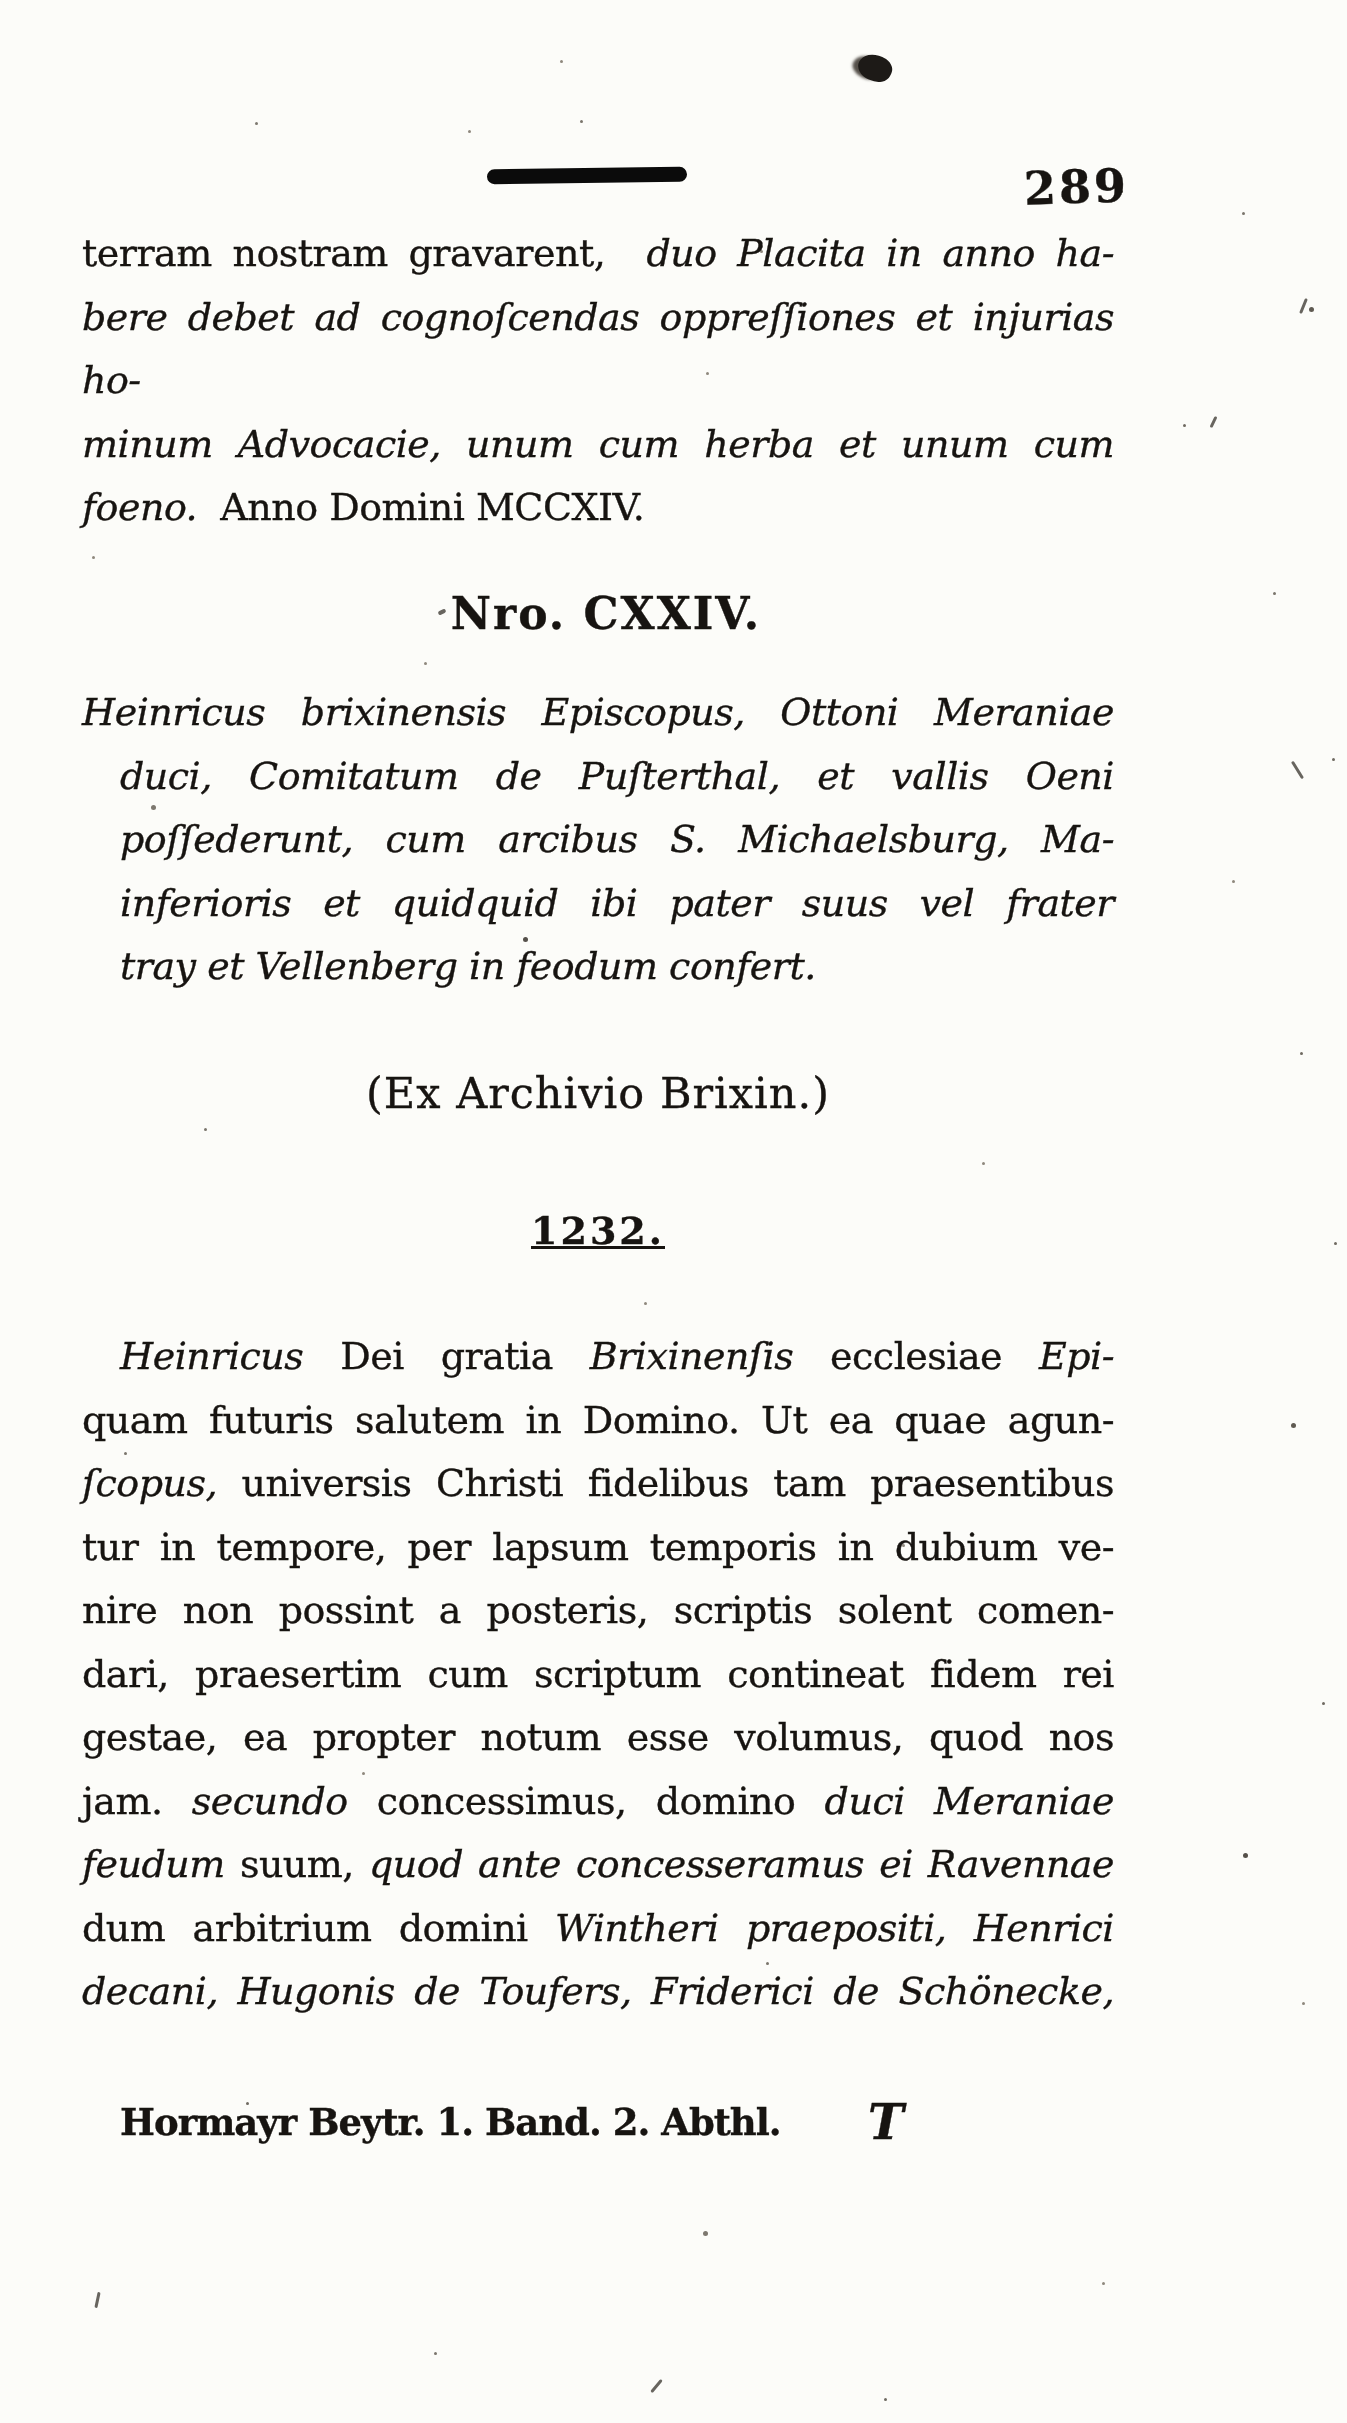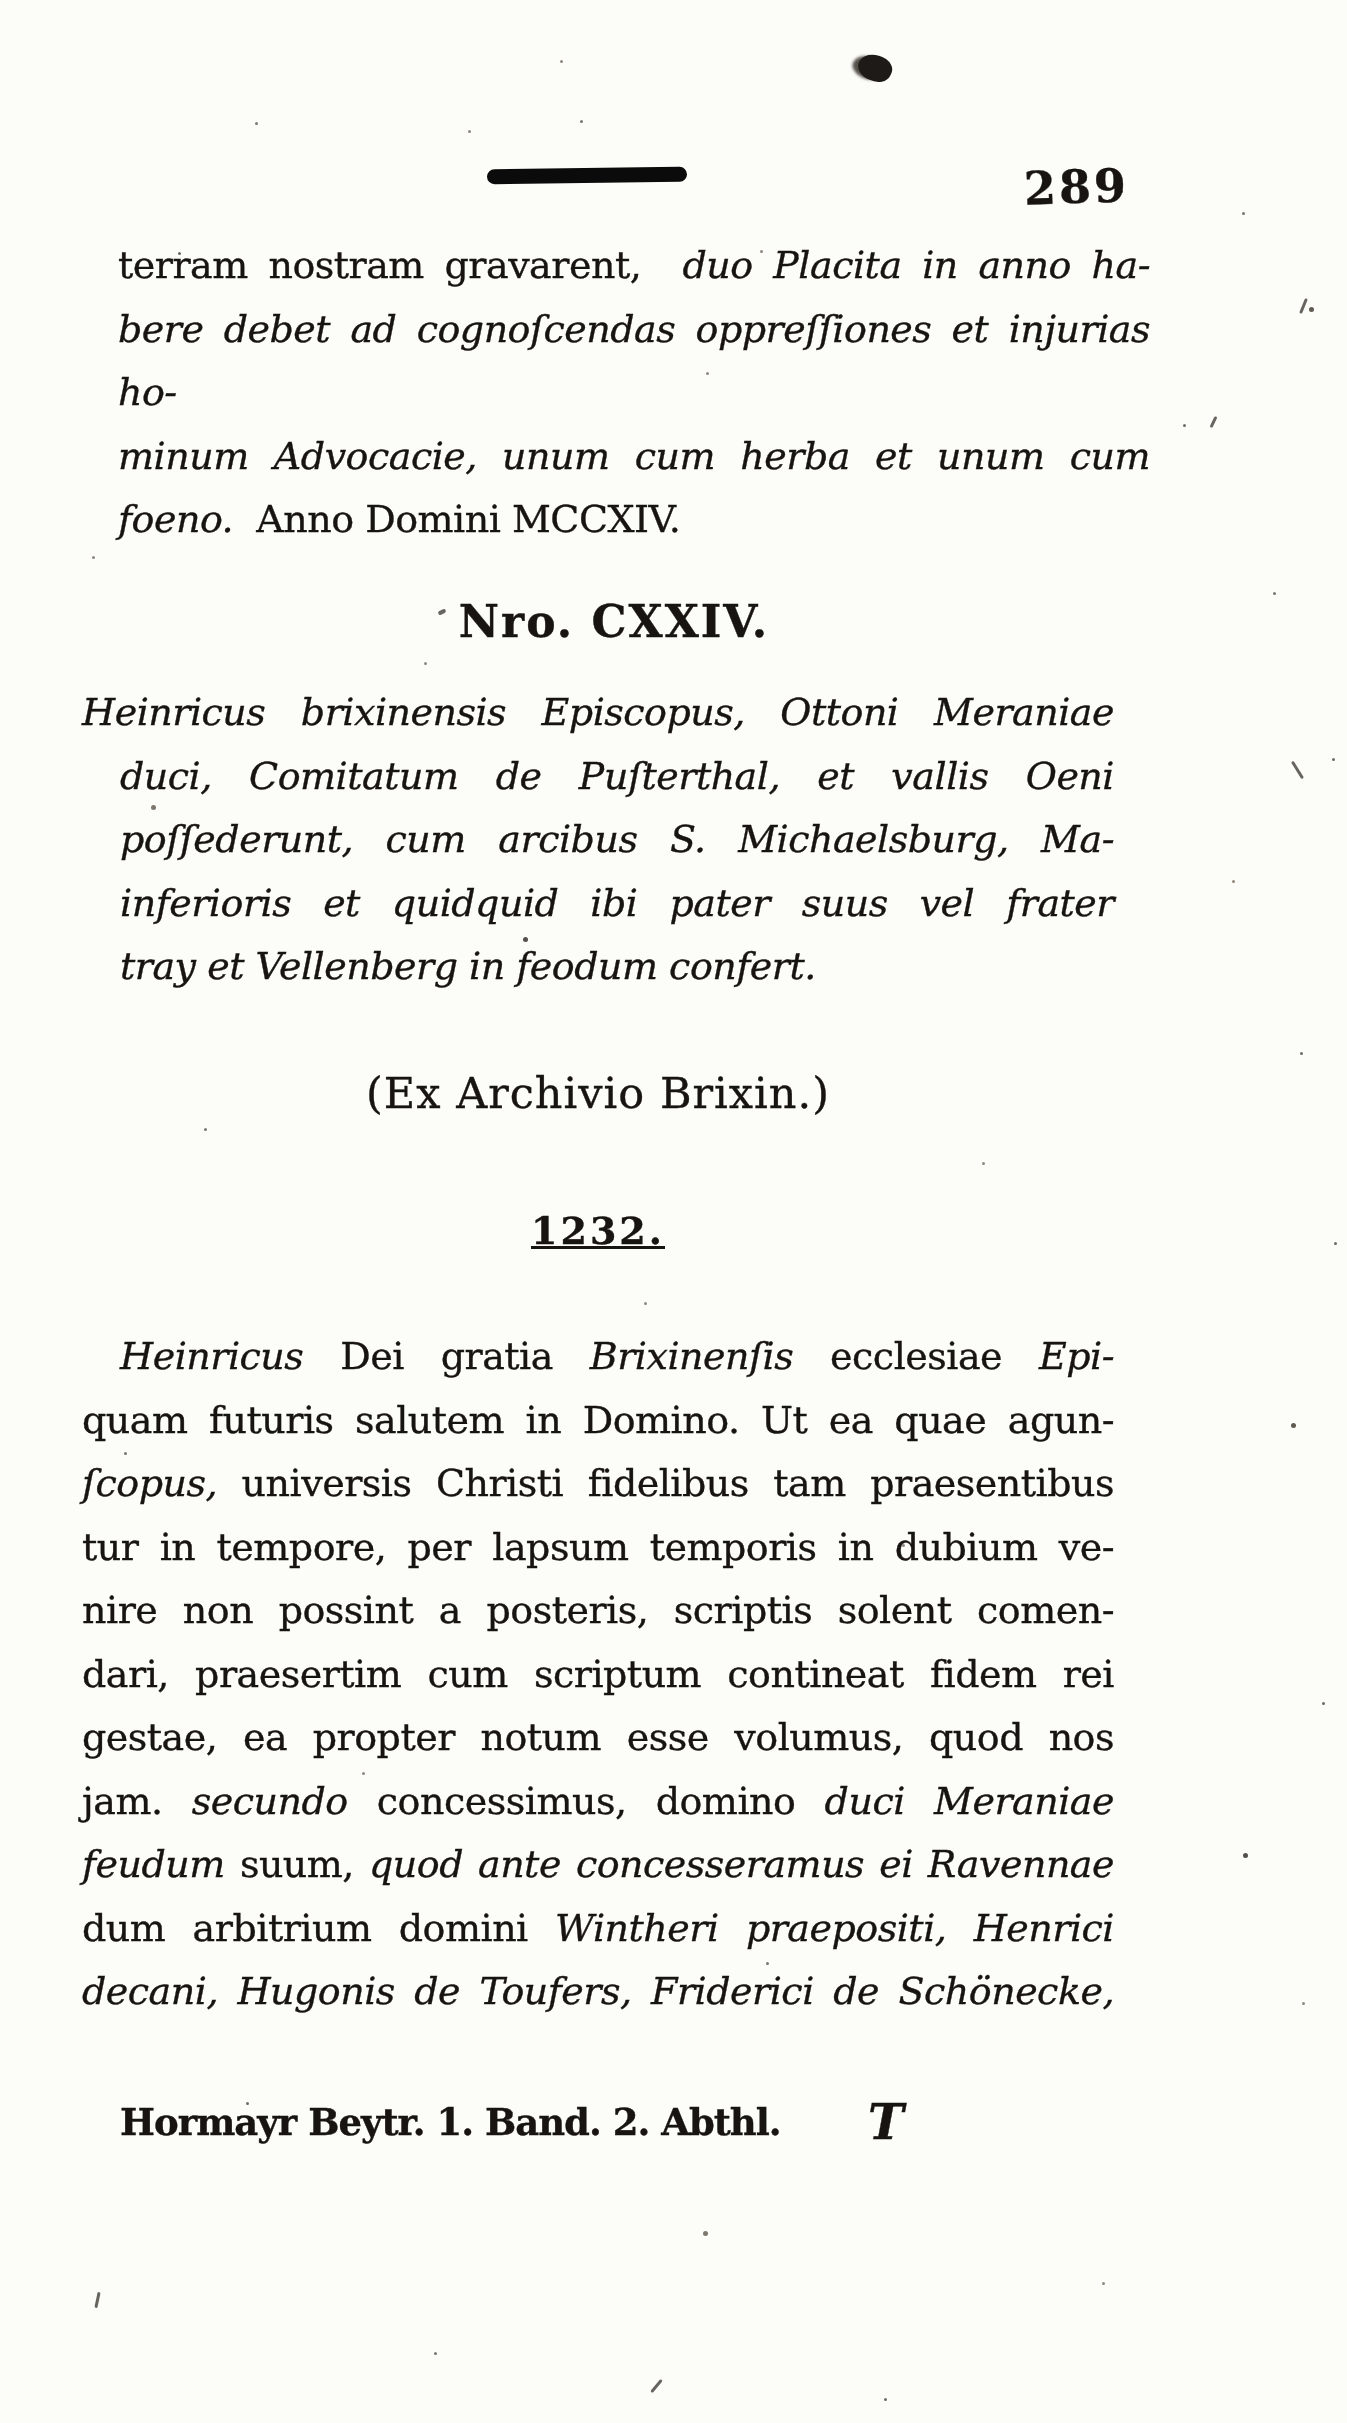--- a/index.html
+++ b/index.html
@@ -38,26 +38,26 @@
   
   .para {
     position:absolute; left:82px; width:1032px;
     font-size:38px; line-height:63.5px; letter-spacing:-0.5px;
   }
   .para .line { text-align:justify; text-align-last:justify; }
   .para .line.no-just { text-align-last:left; }
   .para .line.indent { text-indent:38px; }
   .para em { font-style:italic; }
 
-  .para-intro   { top:234px;margin-left:36px; }
+  .para-intro   { top:222px; }
   .para-summary { top:681px; }
   .para-body    { top:1325px; }
 
   .entry-heading {
-    position:absolute; left:82px; top:580px; width:1032px; margin:16px;
+    position:absolute; left:82px; top:580px; width:1032px; margin:8px;
     text-align:center; font-size:44px; font-weight:bold; letter-spacing:2px;
   }
   .source-line {
     position:absolute; left:82px; top:1068px; width:1032px;
     text-align:center; font-size:43px; letter-spacing:1px;
   }
   .year-line {
     position:absolute; left:82px; top:1208px; width:1032px;
     text-align:center; font-size:38px; letter-spacing:3px; font-weight:bold;text-decoration:underline;
   }

